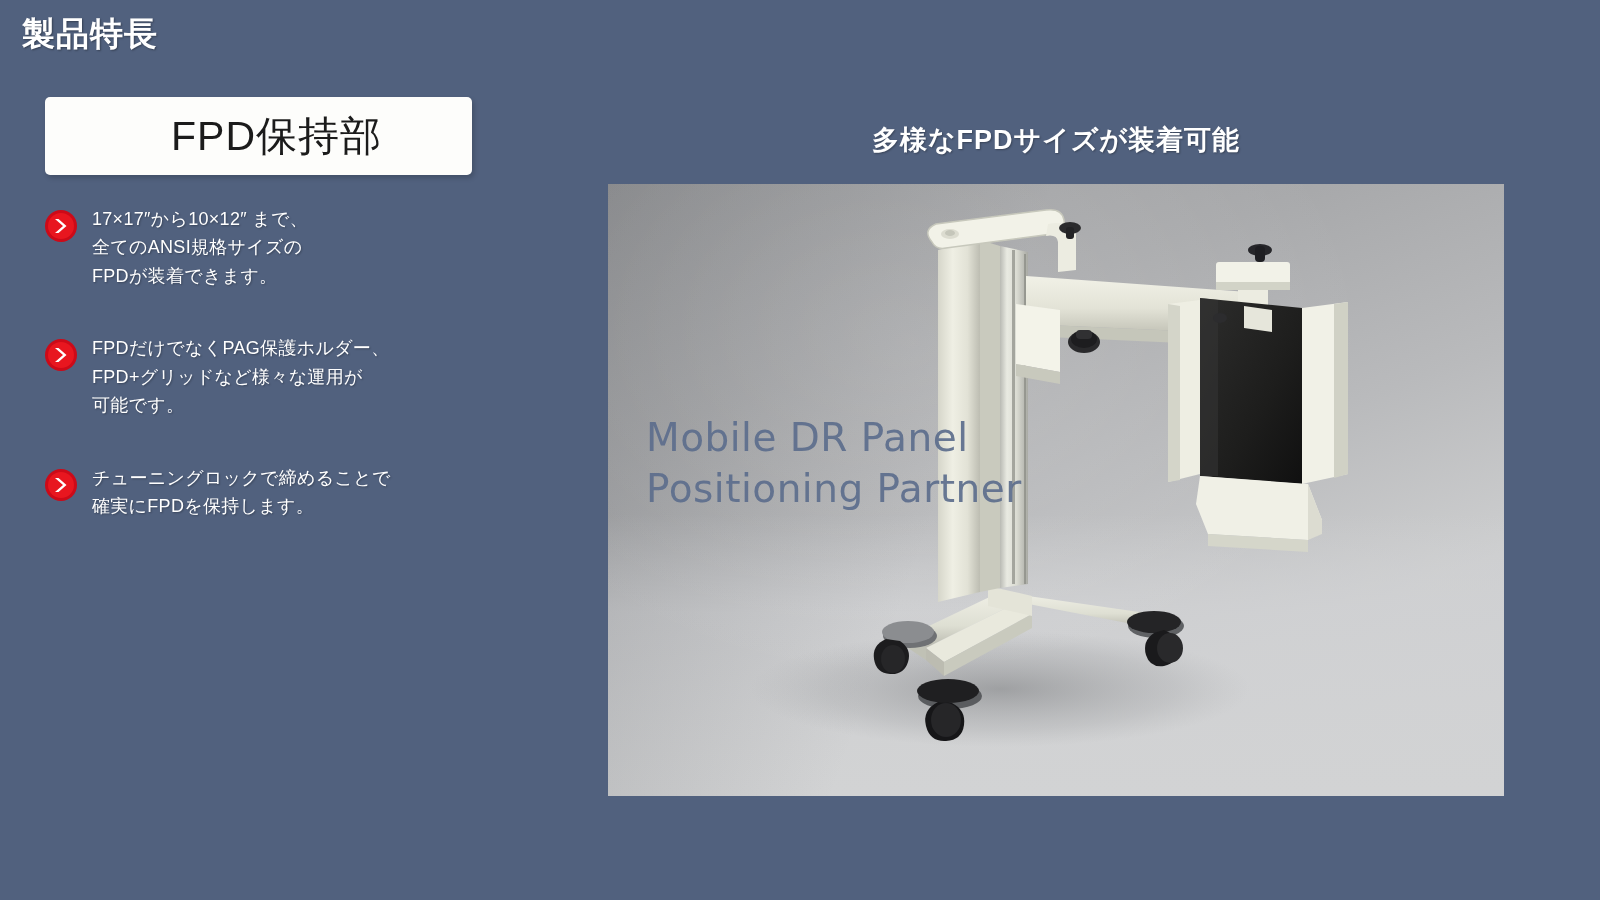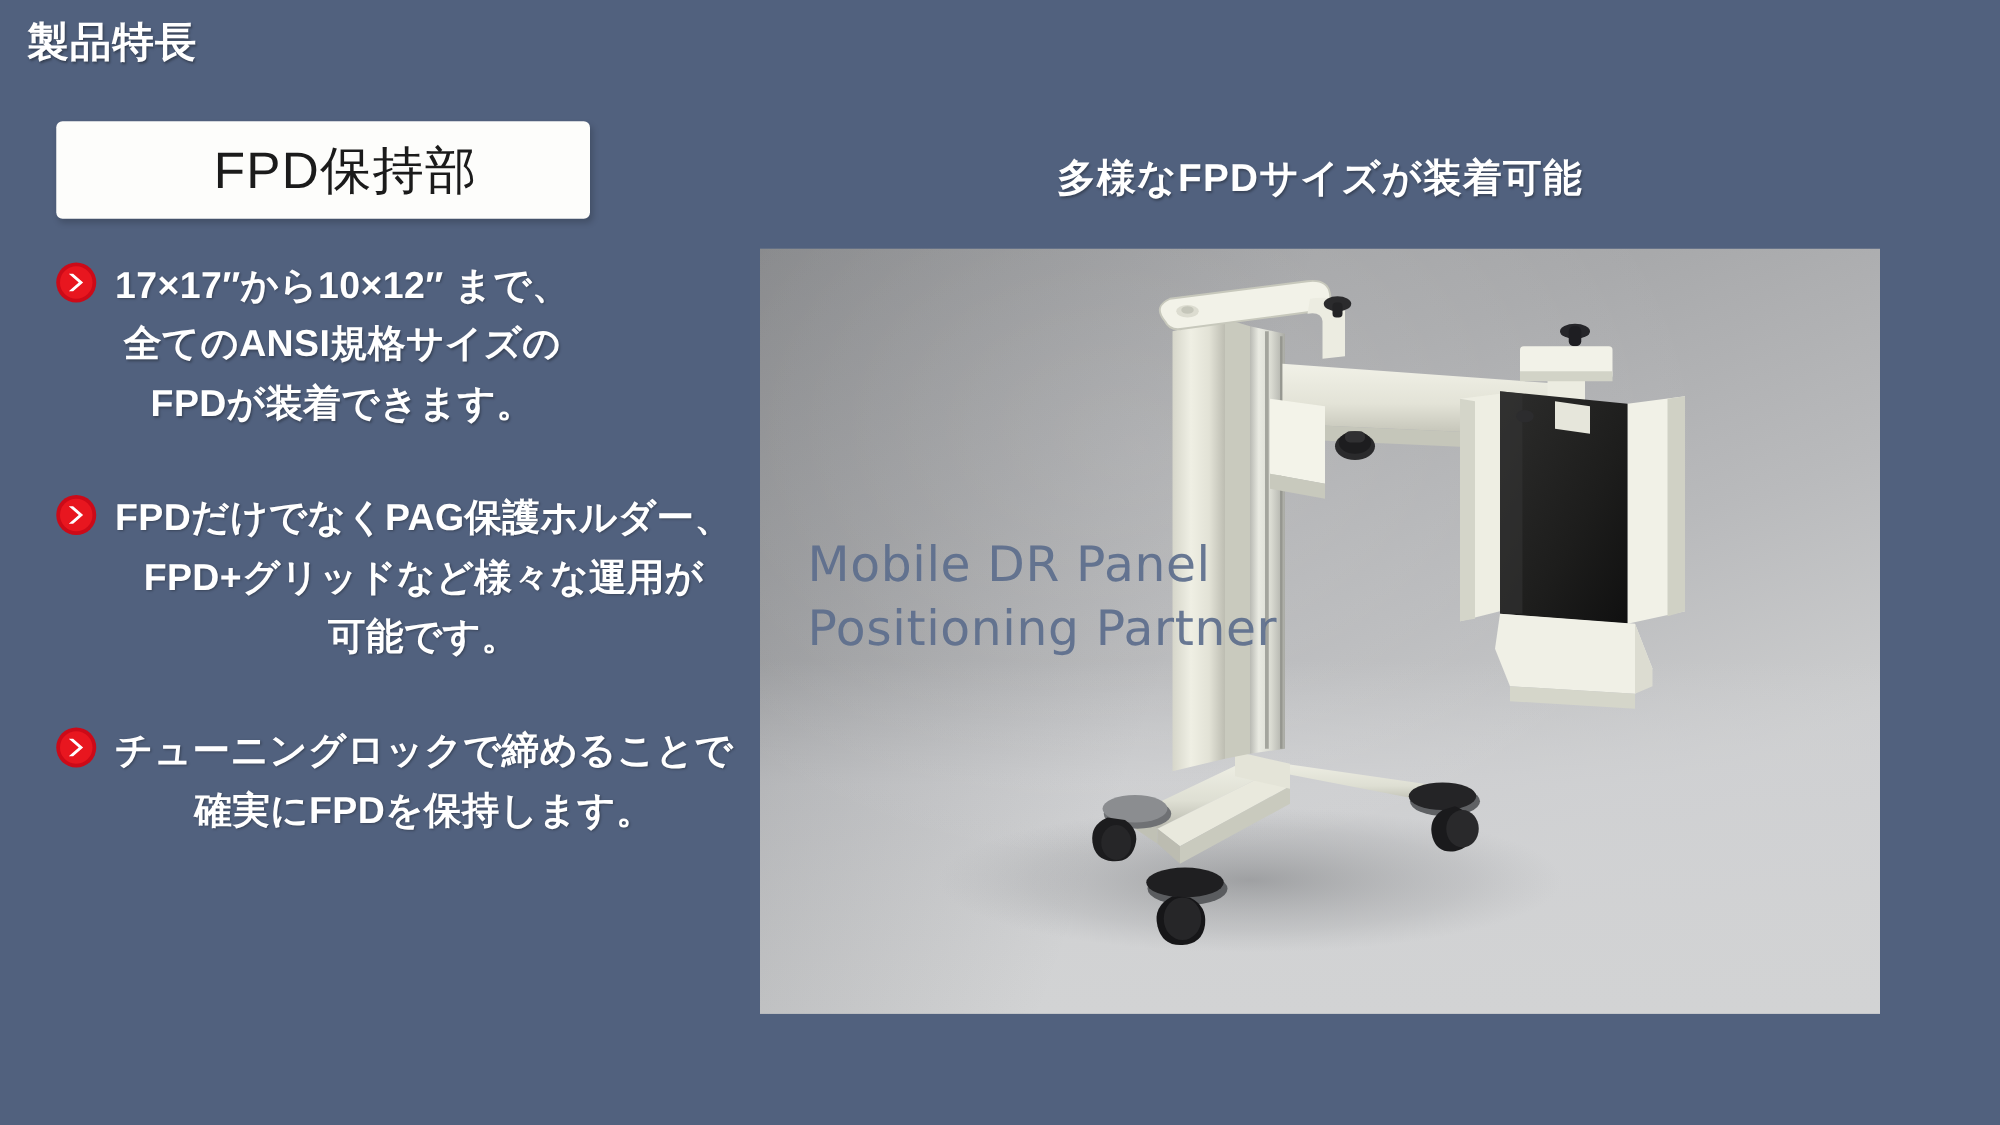--- a/index.html
+++ b/index.html
@@ -90,49 +90,48 @@
   .bullet-icon {
     flex: 0 0 auto;
     width: 34px;
     height: 34px;
     margin-top: 4px;
     margin-right: 14px;
   }
   .bullet-icon svg { display: block; }
 
   .bullet-text {
-    font-size: 30px;
-    font-weight: bold;
+    font-size: 18px;
+    font-weight: normal;
     color: #ffffff;
     line-height: 1.58;
     letter-spacing: 0.3px;
     text-shadow: 1px 1px 2px rgba(0,0,0,0.3);
     white-space: pre-line;
-    text-align: center;
   }
 
   
   .photo-caption {
     position: absolute;
     left: 608px;
     top: 122px;
     width: 896px;
     text-align: center;
-    font-size: 31px;
+    font-size: 27px;
     font-weight: bold;
     color: #ffffff;
     letter-spacing: 1px;
     text-shadow: 1px 1px 2px rgba(0,0,0,0.3);
   }
 
   
   .photo {
     position: absolute;
     left: 608px;
-    top: 199px;
+    top: 184px;
     width: 896px;
     height: 612px;
     overflow: hidden;
     background: linear-gradient(160deg, #9a9b9d 0%, #a8a9ab 28%, #b9babc 52%, #cdcecf 74%, #d4d5d6 100%);
   }
   
   .photo-floor {
     position: absolute;
     left: 0; right: 0; bottom: 0;
     height: 46%;

